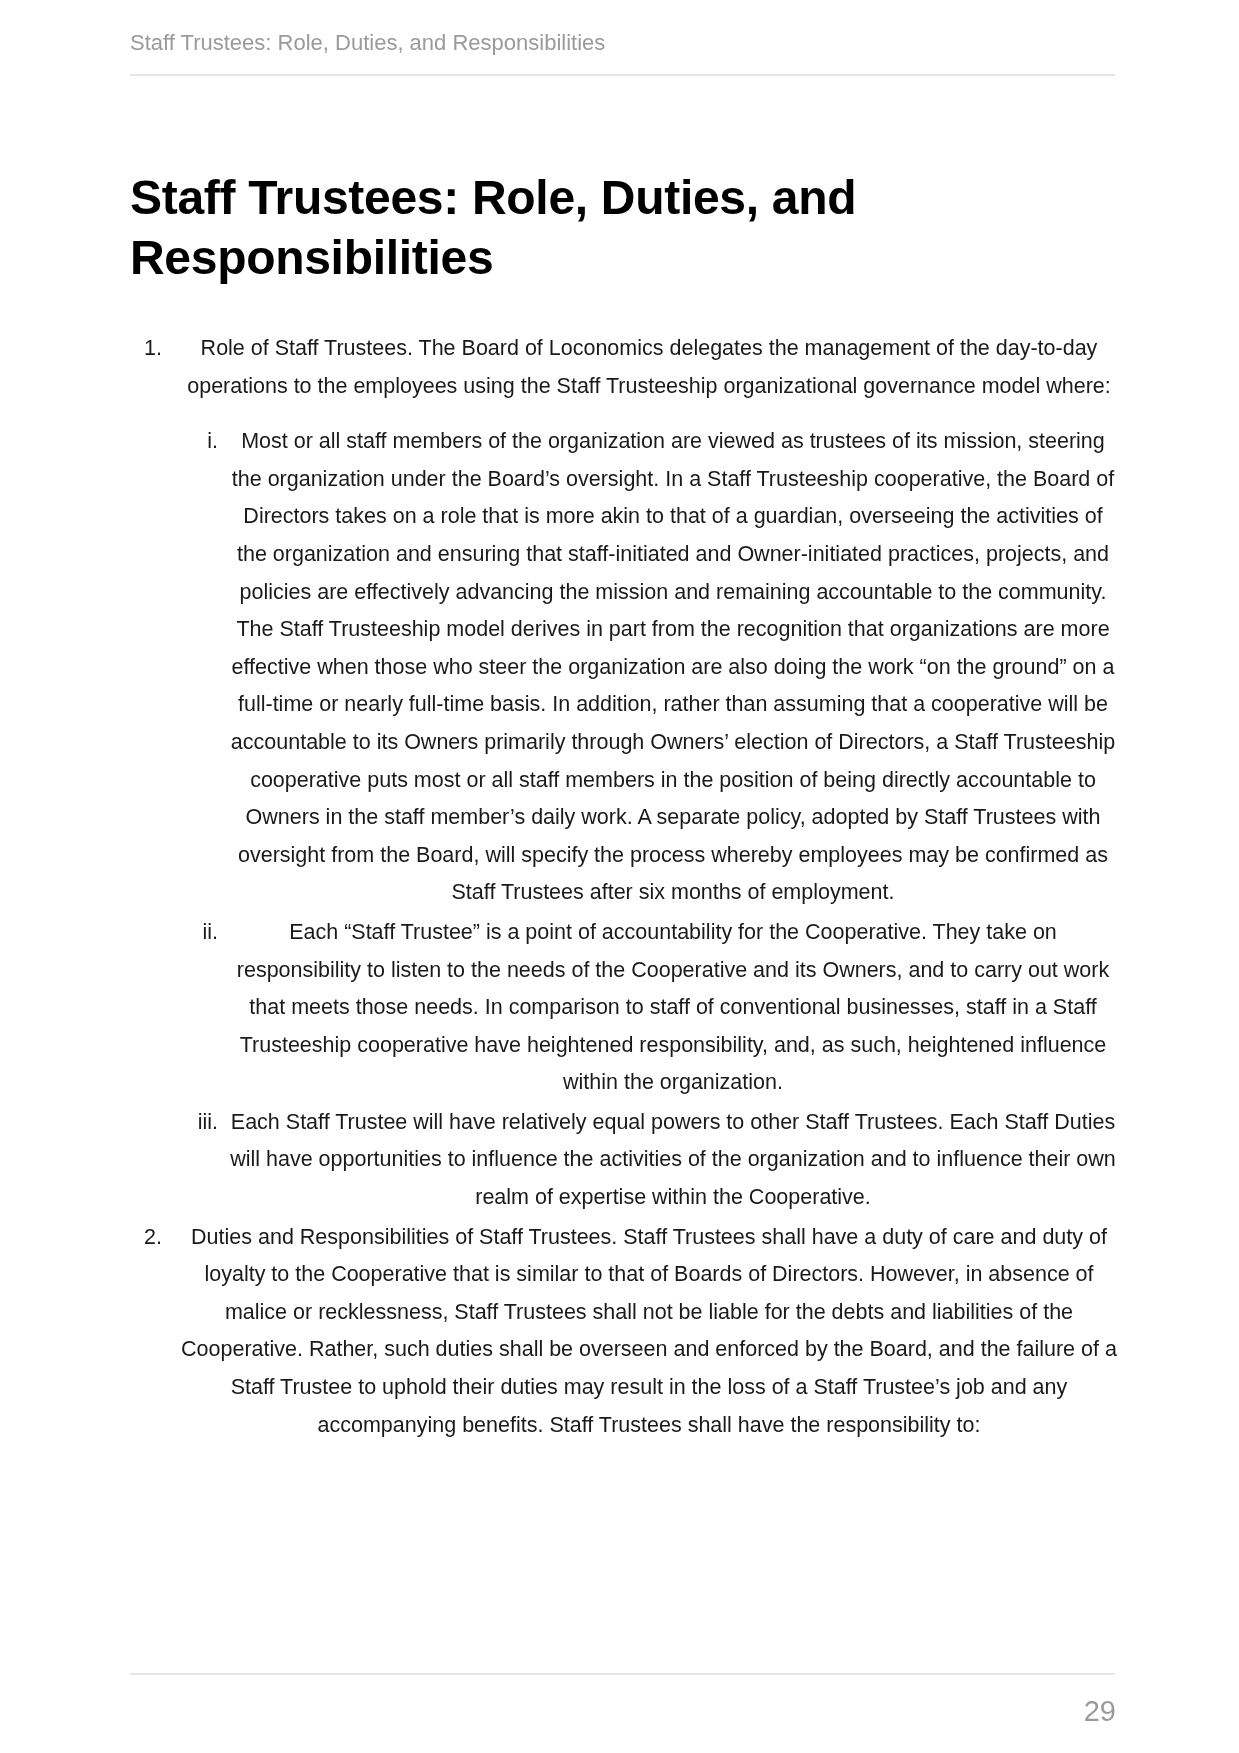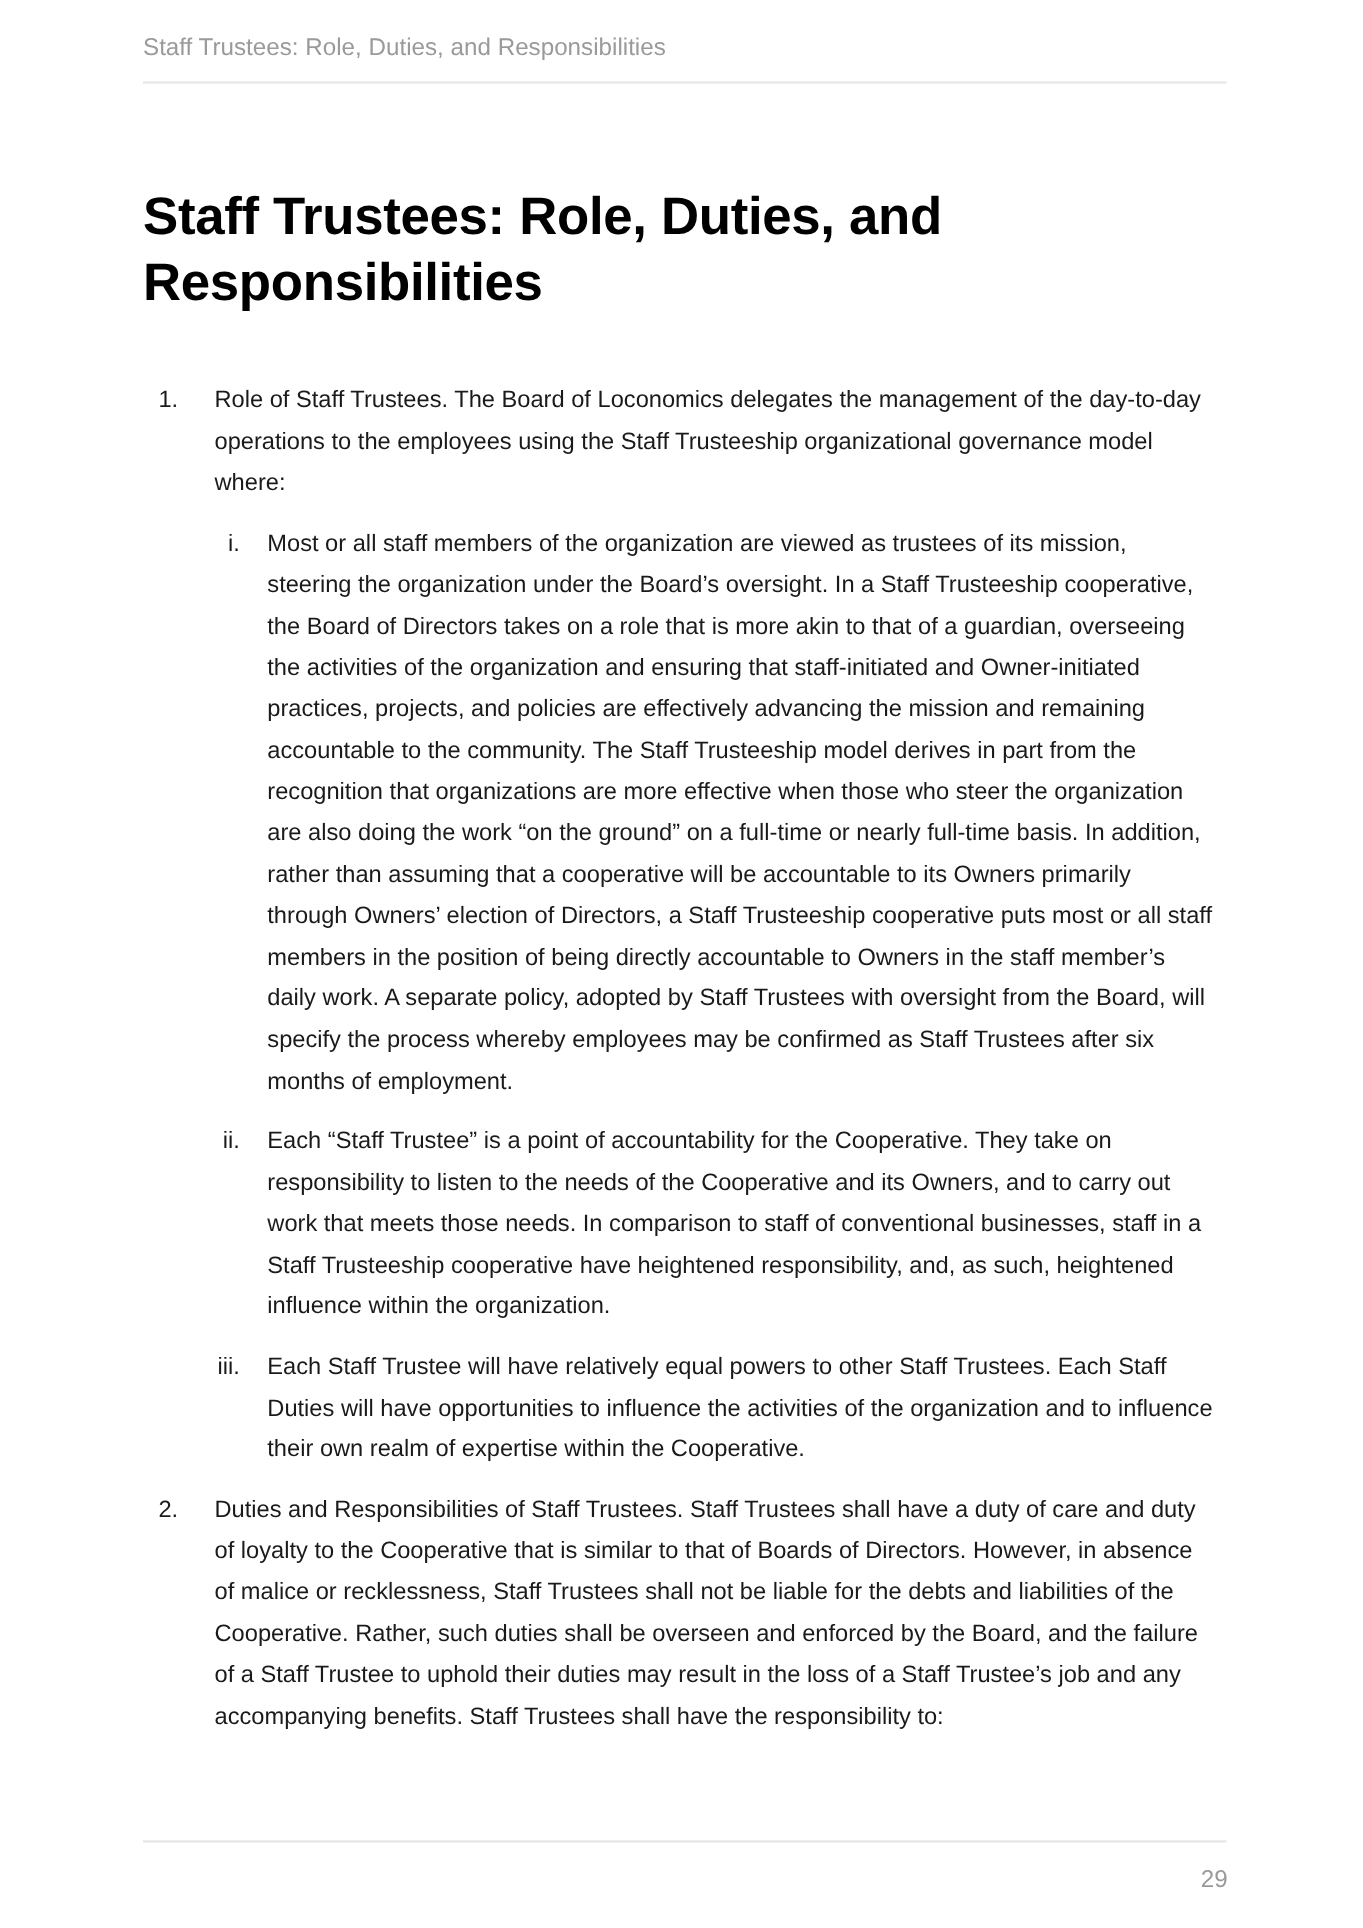--- a/index.html
+++ b/index.html
@@ -1,31 +1,31 @@
 <!DOCTYPE html>
 <html><head>
 <meta charset="utf-8">
 <style>
   html, body { margin: 0; padding: 0; background: #ffffff; }
   body { width: 1239px; height: 1753px; position: relative; overflow: hidden;
          font-family: "Liberation Sans", sans-serif; color: #1a1a1a; }
   .running-header { position: absolute; left: 130px; top: 30px; font-size: 22px; color: #9a9a9a; }
   .header-rule { position: absolute; left: 130px; width: 985px; top: 74px; height: 2px; background: #e6e6e6; }
   .footer-rule { position: absolute; left: 130px; width: 985px; top: 1673px; height: 2px; background: #e6e6e6; }
-  .page-number { position: absolute; right: 123px; top: 1695px; font-size: 22px; color: #9a9a9a; }
+  .page-number { position: absolute; right: 123px; top: 1695px; font-size: 29px; color: #9a9a9a; }
   h1.page-title { position: absolute; left: 130px; top: 168px; width: 900px; margin: 0;
                   font-size: 48px; font-weight: bold; line-height: 60px; color: #000; letter-spacing: -0.3px; }
   .content { position: absolute; left: 130px; top: 328px; width: 990px; font-size: 21.5px; line-height: 37.6px; }
   ol.outer { margin: 0; padding: 0; list-style: none; }
   ol.outer > li { position: relative; padding-left: 48px; }
   .marker { position: absolute; left: 14px; top: 0; }
   ol.inner { margin: 18px 0 0 0; padding: 0; list-style: none; }
   ol.inner > li { position: relative; padding-left: 48px; }
   ol.inner .marker { left: auto; right: calc(100% - 40px); text-align: right; }
-  p { margin: 17px; }
+  p { margin: 2px; text-align: center; }
 </style>
 </head>
 <body>
 
 <div class="running-header">Staff Trustees: Role, Duties, and Responsibilities</div>
 <div class="header-rule"></div>
 
 <h1 class="page-title">Staff Trustees: Role, Duties, and Responsibilities</h1>
 
 <div class="content">

